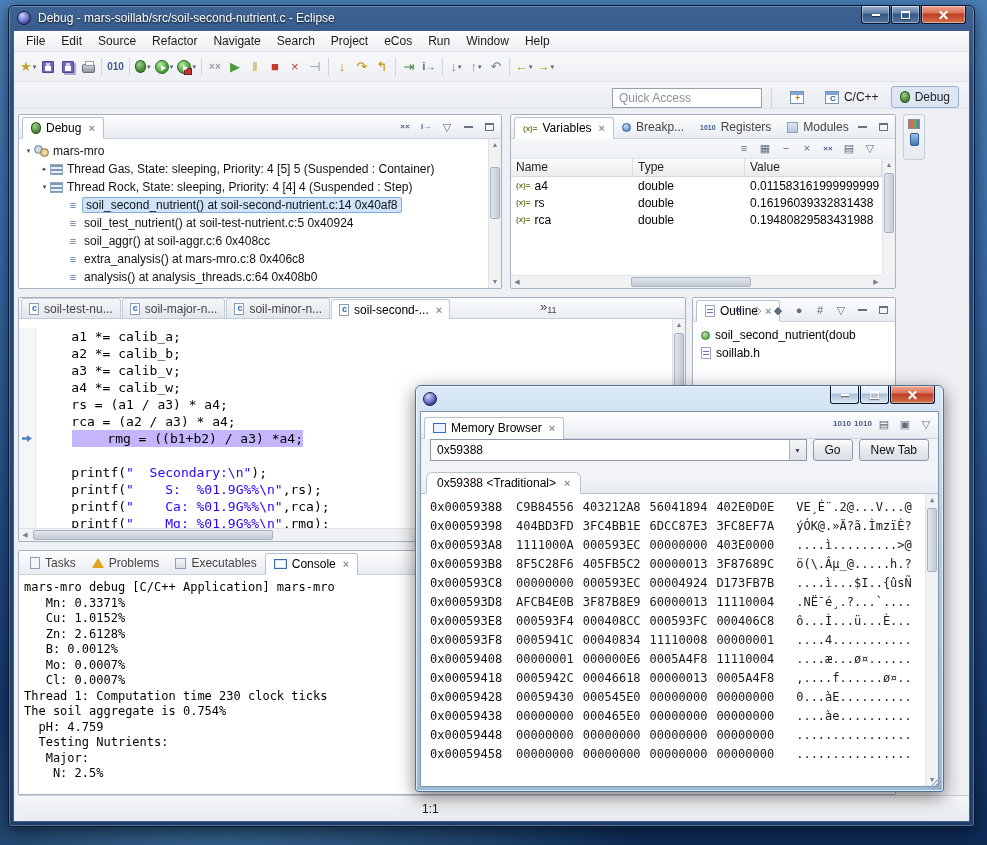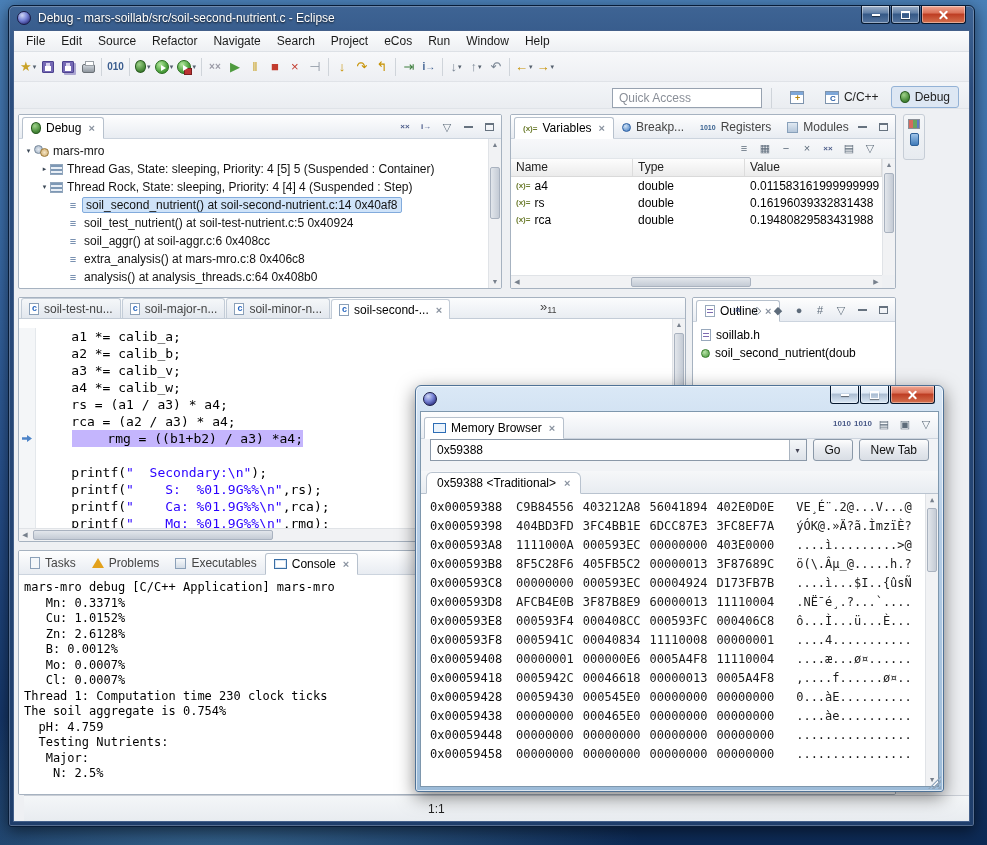--- a/index.html
+++ b/index.html
@@ -171,21 +171,21 @@
   .ic-tasks{width:10px;height:12px;background:#f4f7fa;border:1px solid #8ba0b8;}
   .ic-problems{width:0;height:0;border-left:6px solid transparent;border-right:6px solid transparent;
     border-bottom:10px solid #e3a11b;}
   .ic-exe{width:11px;height:11px;background:linear-gradient(#f7f9fb,#d3dce6);border:1px solid #8ba0b8;}
   .ic-console{width:13px;height:10px;background:#fff;border:1px solid #3a6ea5;box-shadow:inset 0 0 0 1px #d7e5f4;}
   #console-body{position:absolute;left:0;right:0;top:24px;bottom:0;background:#fff;overflow:hidden;
     font-family:"DejaVu Sans Mono",monospace;font-size:12px;line-height:15.5px;padding:5px 0 0 5px;color:#000;}
   .con-line{white-space:pre;}
 
   
-  .statusbar{position:absolute;left:10px;right:0;bottom:0;height:26px;
+  .statusbar{position:absolute;left:4px;right:0;bottom:0;height:26px;
     background:linear-gradient(#f4f6f8,#e8ecf0);border-top:1px solid #c9ced6;display:flex;align-items:center;}
   .cursor-pos{margin-left:404px;color:#222;}
 
   
   #memwin{left:415px;top:385px;width:529px;height:407px;z-index:5;
     background:linear-gradient(#dae8f6,#b5cde6 35%,#9cbbd8);
     border:1px solid #4f7296;
     box-shadow:0 5px 18px rgba(0,0,0,.5), inset 0 0 0 1px rgba(255,255,255,.65);}
   .mem-title{height:25px;display:flex;align-items:center;padding:0 7px;position:relative;}
   .mem-client{position:absolute;left:4px;right:4px;top:25px;bottom:4px;background:#f1f3f6;
@@ -686,26 +686,26 @@
               <span class="vt">
                 <span class="g2-min"></span>
               </span>
               <span class="vt">
                 <span class="g2-max"></span>
               </span>
             </div>
         </div>
         <div id="outline-items">
             <div class="orow">
+              <span class="ic ic-func"></span>
+              <span>soil_second_nutrient(doub</span>
+            </div>
+            <div class="orow">
               <span class="ic ic-inc"></span>
               <span>soillab.h</span>
-            </div>
-            <div class="orow">
-              <span class="ic ic-func"></span>
-              <span>soil_second_nutrient(doub</span>
             </div>
           </div>
       </div>
 
       <div class="view" id="bottom-view">
         <div class="vhead">
           <div class="tabrow" id="bottom-tabs">
               <span class="vtab">
                 <span class="ic ic-tasks"></span>
                 <span class="tlbl">Tasks</span>

